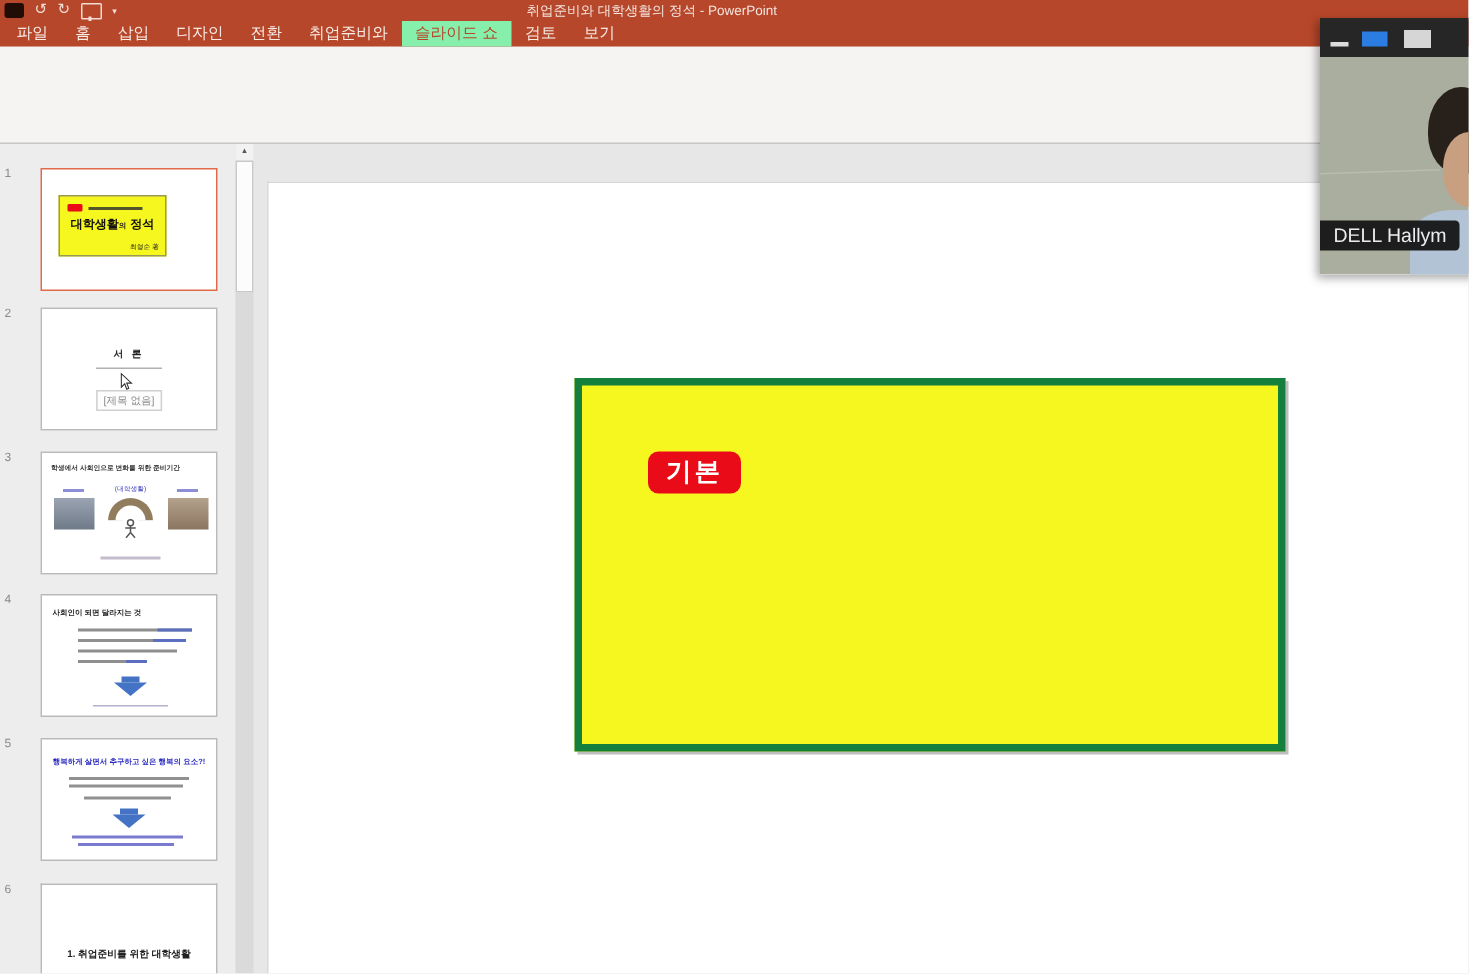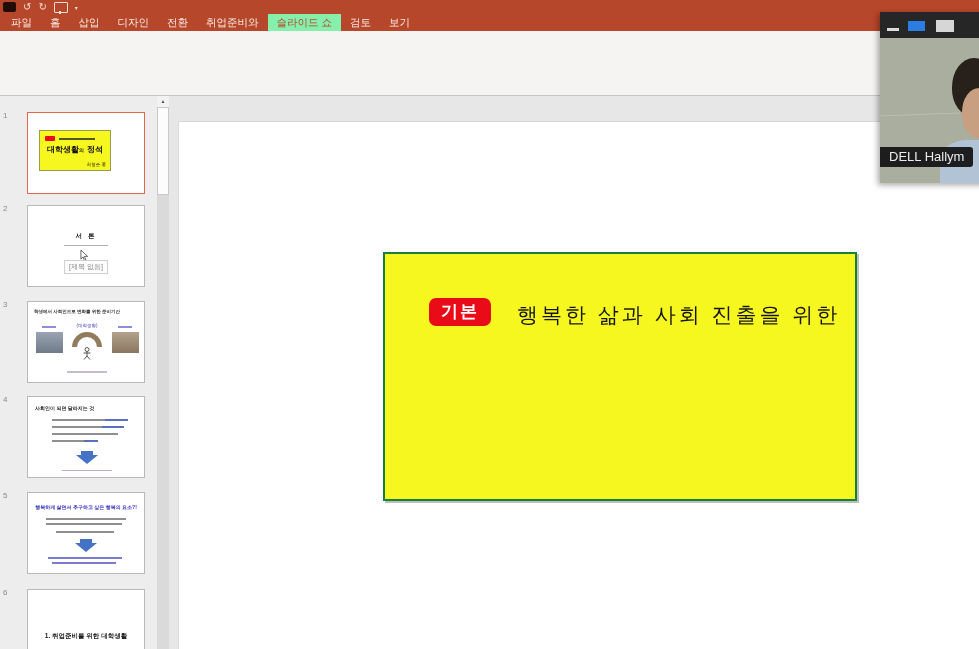--- a/index.html
+++ b/index.html
@@ -92,21 +92,21 @@
   .arrow-stem{position:absolute;width:12px;height:4px;background:#4472c4;}
   .t4-cap{position:absolute;left:34px;bottom:6px;width:50px;height:1.5px;background:#b5aecf;}
   .t5-title{position:absolute;left:0;right:0;top:11px;text-align:center;font-size:5px;font-weight:bold;color:#2a2ac0;white-space:nowrap;overflow:hidden;}
   .t5-line{position:absolute;height:1.5px;background:#909090;}
   .t5-line.b{background:#7a7ad0;}
   .t6-title{position:absolute;left:0;right:0;top:42px;text-align:center;font-size:6.5px;font-weight:bold;color:#222;white-space:nowrap;}
 
   
   .canvas{position:absolute;left:169px;top:95px;width:810px;height:554px;background:#e7e7e7;}
   .slide{position:absolute;left:178px;top:121px;width:801px;height:528px;background:#fff;border-left:1px solid #d8d8d8;border-top:1px solid #d8d8d8;box-sizing:border-box;}
-  .ybox{position:absolute;left:383px;top:252px;width:474px;height:249px;background:#f7f720;border:2px solid #15803d;
+  .ybox{position:absolute;left:383px;top:252px;width:474px;height:249px;background:#f7f720;border:5px solid #15803d;
         box-shadow:2px 2px 0 rgba(110,110,110,.45);box-sizing:border-box;}
   .ybadge{position:absolute;left:44px;top:44px;width:62px;height:28px;background:#e90b17;border-radius:7px;color:#fff;
           font-size:17px;font-weight:bold;text-align:center;line-height:28px;letter-spacing:2px;}
   .ysub{position:absolute;left:132px;top:47px;font-size:21px;color:#161616;letter-spacing:3px;white-space:nowrap;}
   .ytitle{position:absolute;left:0;right:0;top:88px;text-align:center;font-family:"DejaVu Serif",serif;font-weight:bold;
           color:#0e0e0e;font-size:58px;letter-spacing:3px;white-space:nowrap;}
   .ytitle .particle{font-size:26px;letter-spacing:0;}
   .ytitle .tail{margin-left:12px;}
   .yauthor{position:absolute;right:50px;top:194px;font-family:"DejaVu Serif",serif;font-weight:bold;color:#101010;font-size:26px;white-space:nowrap;}
   .yauthor .nm{border-bottom:2px solid #d4691e;padding-bottom:1px;}
@@ -116,20 +116,21 @@
 <body>
 
 <div class="titlebar">
   <div class="qat">
     <span class="ppt-icon"></span>
     <span class="qat-glyph">↺</span>
     <span class="qat-glyph">↻</span>
     <span class="qat-proj"></span>
     <span class="qat-dd">▾</span>
   </div>
+  <div class="titlebar-title">취업준비와 대학생활의 정석 - PowerPoint</div>
 </div>
 
 <div class="tabrow">
   <span class="tab">파일</span>
   <span class="tab">홈</span>
   <span class="tab">삽입</span>
   <span class="tab">디자인</span>
   <span class="tab">전환</span>
   <span class="tab">취업준비와</span>
   <span class="tab active">슬라이드 쇼</span>
@@ -268,21 +269,20 @@
 <div class="rgroup-label" style="left:420px;width:120px;">모니터</div>
 <div class="rsep" style="left:180px;"></div>
 <div class="rsep" style="left:417px;"></div>
 <div class="rsep" style="left:557px;"></div>
 
 <div class="canvas"></div>
 <div class="slide"></div>
 
 <div class="ybox">
   <div class="ybadge">기본</div>
-  <div class="ysub">행복한 삶과 사회 진출을 위한</div>
 </div>
 
 <div class="thumb-panel"></div>
 
 <span class="tnum" style="top:111px;">1</span>
 <div class="thumb selected" style="top:112px;">
   <div class="mini-yellow">
     <span class="mini-chip"></span>
     <span class="mini-subbar"></span>
     <div class="mini-title">

